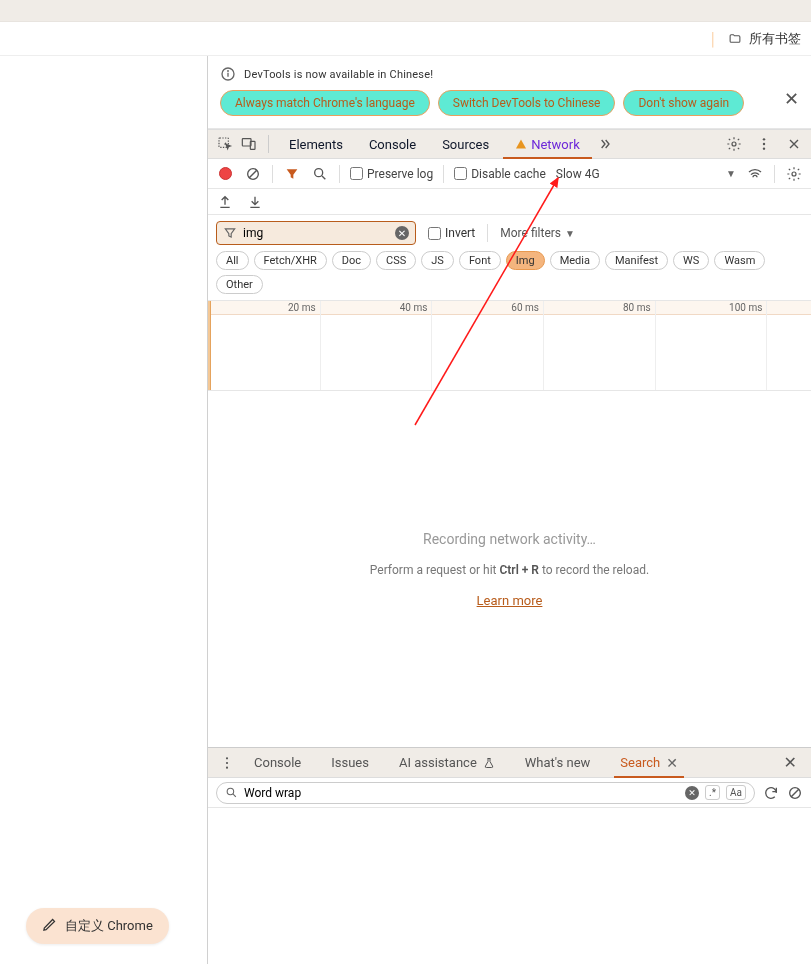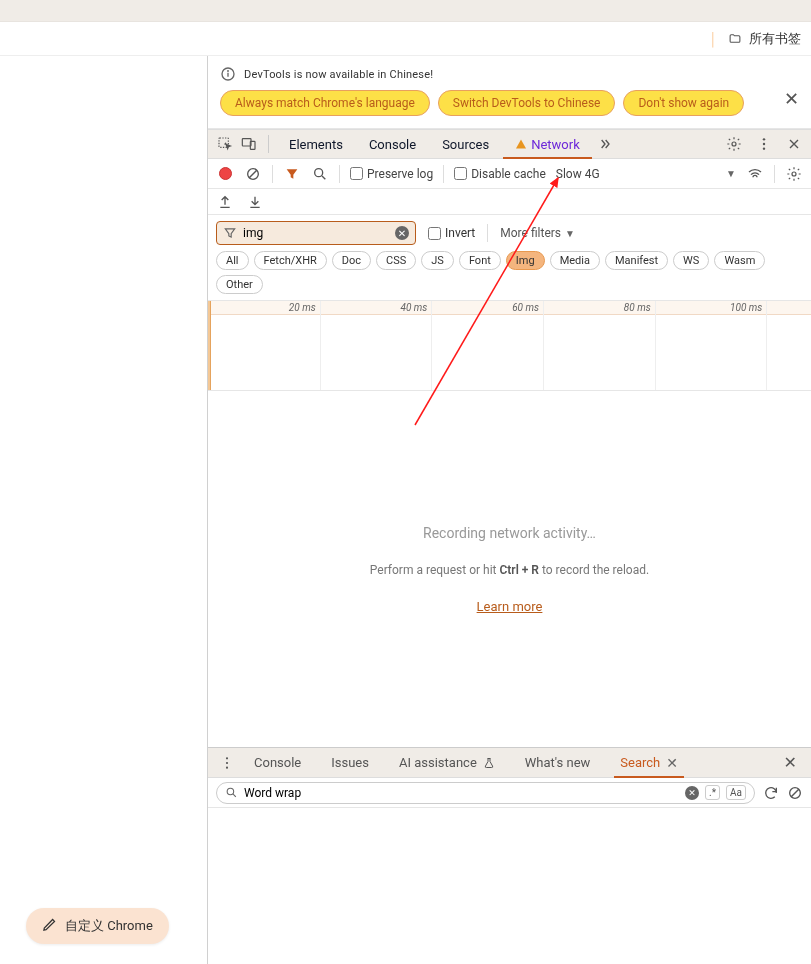--- a/index.html
+++ b/index.html
@@ -18,21 +18,21 @@
 .pencil-icon svg { width: 15px; height: 15px; }
 
 .devtools { position: absolute; left: 207px; top: 56px; right: 0; bottom: 0; background: #fff; display: flex; flex-direction: column; border-left: 1px solid #d0d0d0; }
 
 .banner { padding: 10px 12px 12px; border-bottom: 1px solid #e6e6e6; position: relative; }
 .banner-row1 { display: flex; align-items: center; gap: 8px; margin-bottom: 8px; }
 .info-icon { width: 16px; height: 16px; display: inline-flex; align-items: center; justify-content: center; }
 .info-icon svg { width: 16px; height: 16px; }
 .banner-text { font-size: 11px; color: #333; letter-spacing: 0.2px; }
 .banner-chips { display: flex; flex-wrap: wrap; gap: 8px; }
-.chip-btn { border: 1px solid #e8a05e; color: #b85c1b; background: #fde047; border-radius: 16px; padding: 5px 14px; font-size: 12px; cursor: pointer; }
+.chip-btn { border: 1px solid #e8a05e; color: #b85c1b; background: #5eead4; border-radius: 16px; padding: 5px 14px; font-size: 12px; cursor: pointer; }
 .banner-close { position: absolute; right: 12px; top: 32px; font-size: 18px; color: #555; cursor: pointer; }
 
 .tabbar { height: 30px; background: #f0ece7; border-top: 1px solid #ddd; border-bottom: 1px solid #ddd; display: flex; align-items: center; padding: 0 6px; gap: 2px; }
 .tab-icon { width: 22px; height: 22px; display: flex; align-items: center; justify-content: center; color: #555; cursor: pointer; }
 .tab-icon svg { width: 16px; height: 16px; }
 .tab-sep { width: 1px; height: 18px; background: #ccc; margin: 0 6px; }
 .tab { padding: 0 12px; font-size: 13px; color: #0f172a; height: 100%; display: flex; align-items: center; gap: 4px; cursor: pointer; }
 .tab.active { color: #6d28d9; position: relative; }
 .tab.active::after { content: ""; position: absolute; bottom: -1px; left: 0; right: 0; height: 2px; background: #c85a1e; }
 .warn-tri { width: 12px; height: 12px; }
@@ -57,26 +57,26 @@
 .filter-input { border: none; background: transparent; outline: none; font-size: 12px; width: 100%; padding-left: 6px; }
 .filter-clear { width: 14px; height: 14px; background: #666; border-radius: 50%; color: #fff; display: flex; align-items: center; justify-content: center; font-size: 10px; cursor: pointer; flex-shrink: 0; }
 .more-filters { color: #555; display: flex; align-items: center; gap: 4px; cursor: pointer; }
 
 .type-chips { display: flex; flex-wrap: wrap; gap: 5px; }
 .type-chip { border: 1px solid #ccc; border-radius: 10px; padding: 2px 9px; font-size: 11px; color: #333; cursor: pointer; background: #fff; }
 .type-chip.active { background: #f4b57e; border-color: #e89950; }
 
 .timeline { height: 90px; border-bottom: 1px solid #e6e6e6; position: relative; background: #fff; }
 .timeline-row { position: absolute; top: 0; height: 14px; width: 100%; border-bottom: 1px solid #f1d9c5; background: #fdf6ef; font-size: 10px; color: #666; }
-.timeline-grid { position: absolute; top: 0; bottom: 0; width: 100%; font-style: italic; }
+.timeline-grid { position: absolute; top: 0; bottom: 0; width: 100%; }
 .tl-col { position: absolute; top: 0; bottom: 0; border-right: 1px solid #eee; }
 .tl-label { position: absolute; top: 1px; font-size: 10px; color: #666; transform: translateX(-100%); padding-right: 4px; }
 .tl-start { position: absolute; left: 0; top: 0; bottom: 0; width: 3px; background: #f4c896; border-right: 1px solid #e5a35d; }
 
-.empty { flex: 1; display: flex; flex-direction: column; align-items: center; justify-content: center; color: #888; font-size: 14px; gap: 22px; }
+.empty { flex: 1; display: flex; flex-direction: column; align-items: center; justify-content: center; color: #888; font-size: 14px; gap: 16px; }
 .empty .l1 { color: #999; }
 .empty .l2 { color: #777; font-size: 12px; }
 .empty .l2 b { font-weight: 600; color: #555; }
 .empty a { color: #b85c1b; text-decoration: underline; cursor: pointer; font-size: 13px; }
 
 .drawer { border-top: 1px solid #ccc; background: #fff; }
 .drawer-tabs { height: 30px; background: #f0ece7; display: flex; align-items: center; padding: 0 8px; gap: 2px; border-bottom: 1px solid #ddd; }
 .d-tab { padding: 0 14px; font-size: 13px; color: #555; height: 100%; display: flex; align-items: center; gap: 6px; cursor: pointer; position: relative; }
 .d-tab.active { color: #c85a1e; }
 .d-tab.active::after { content: ""; position: absolute; bottom: -1px; left: 8px; right: 8px; height: 2px; background: #c85a1e; }

